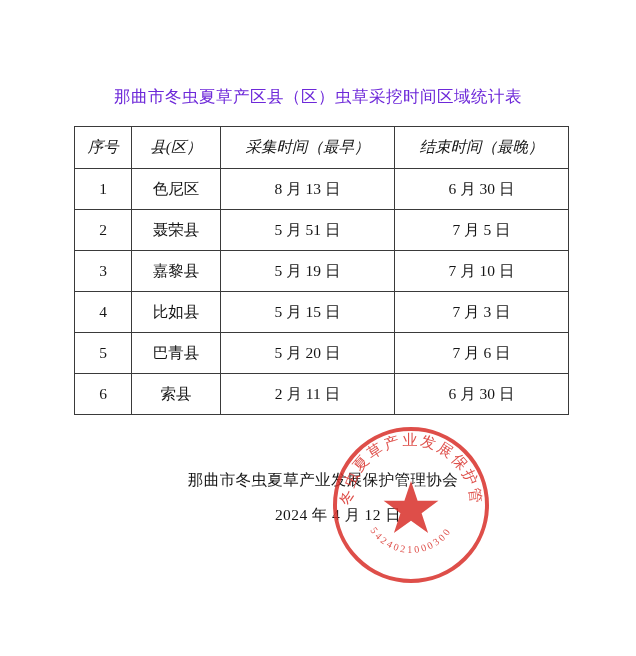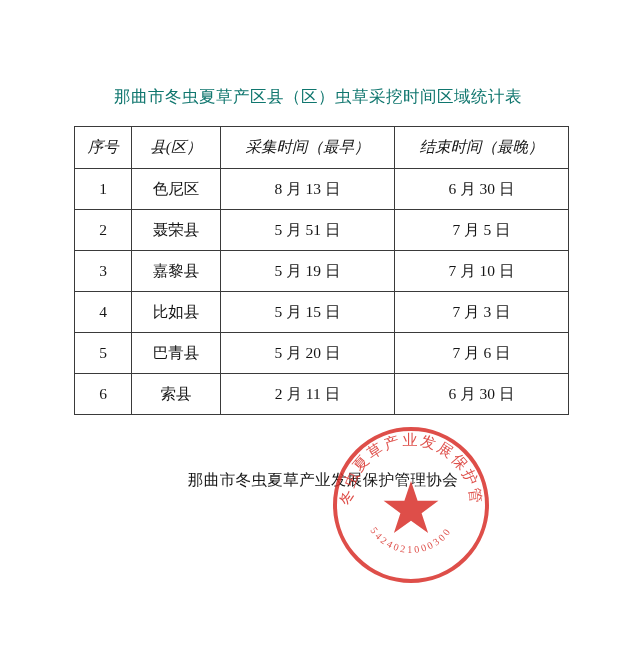--- a/index.html
+++ b/index.html
@@ -21,21 +21,21 @@
     height: 656px;
   }
   .doc-title {
     position: absolute;
     top: 86px;
     left: 0;
     width: 636px;
     text-align: center;
     font-size: 16.5px;
     letter-spacing: 0.5px;
-    color: #0f766e;
+    color: #6d28d9;
     white-space: nowrap;
   }
   .table-wrap {
     position: absolute;
     top: 126px;
     left: 74px;
     width: 490px;
   }
   table.stat-table {
     border-collapse: collapse;
@@ -147,20 +147,21 @@
           <td>索县</td>
           <td>2 月 11 日</td>
           <td>6 月 30 日</td>
         </tr>
       </tbody>
     </table>
   </div>
 
   <div class="sign-block">
     <div class="sign-org">那曲市冬虫夏草产业发展保护管理协会</div>
+    <div class="sign-date">2024 年 4 月 12 日</div>
   </div>
 
   <div class="seal">
     <svg width="162" height="162" viewBox="0 0 162 162" xmlns="http://www.w3.org/2000/svg">
       <defs>
         <path id="sealArcTop" d="M 21,81 A 60,60 0 0 1 141,81" fill="none"></path>
         <path id="sealArcBottom" d="M 33,81 A 48,48 0 0 0 129,81" fill="none"></path>
       </defs>
       <circle cx="81" cy="81" r="76" fill="none" stroke="#d9322c" stroke-width="4"></circle>
       <text font-family="'Liberation Serif', serif" font-size="15" fill="#d9322c" letter-spacing="2.2">

